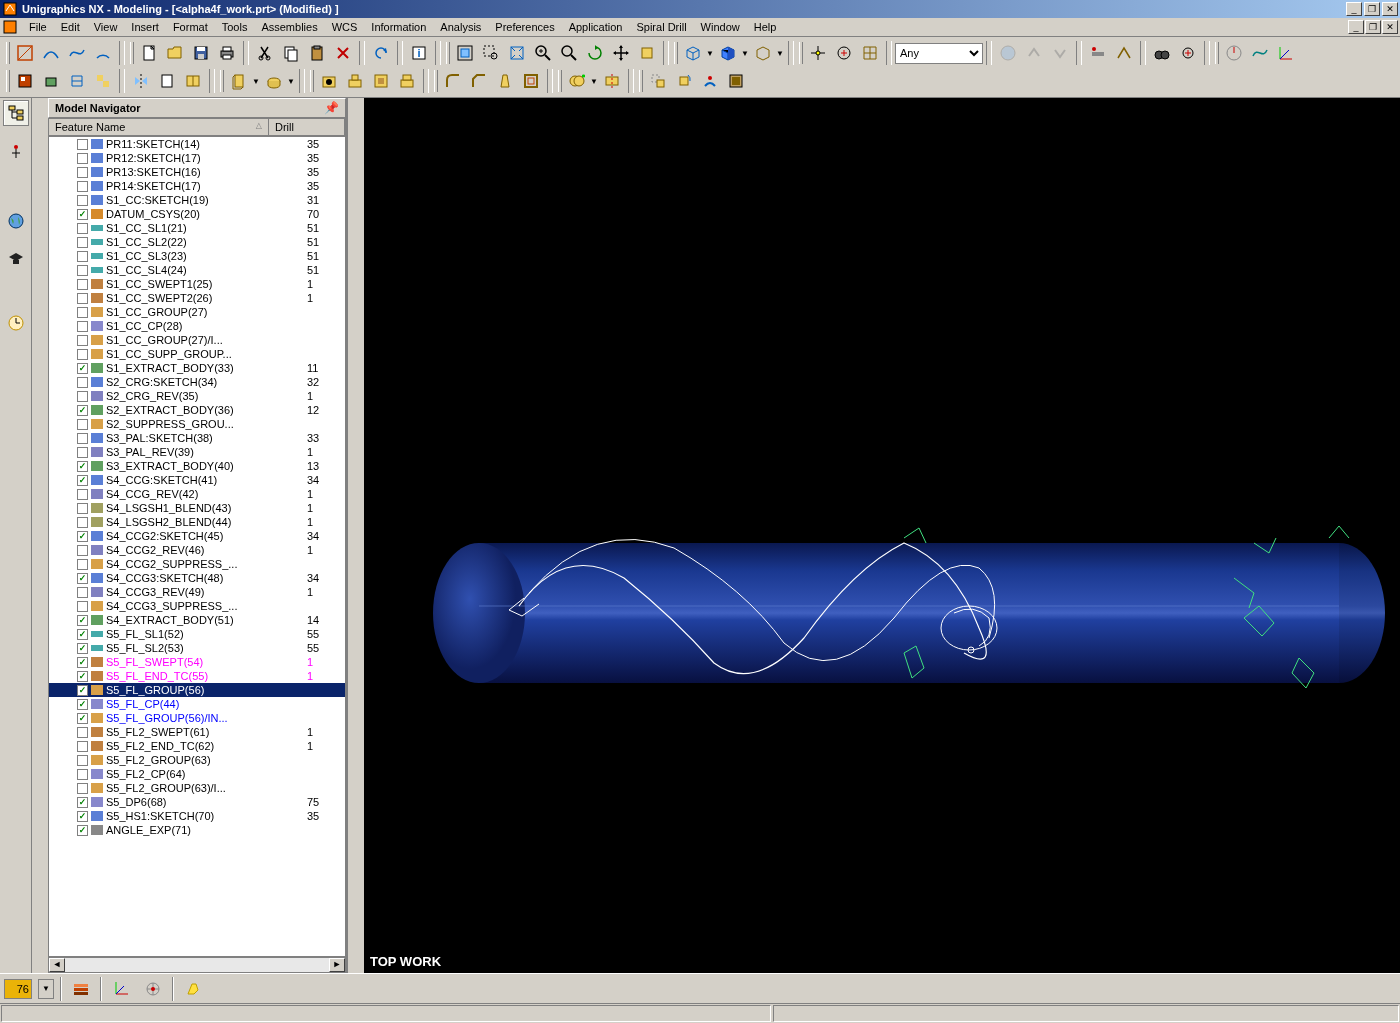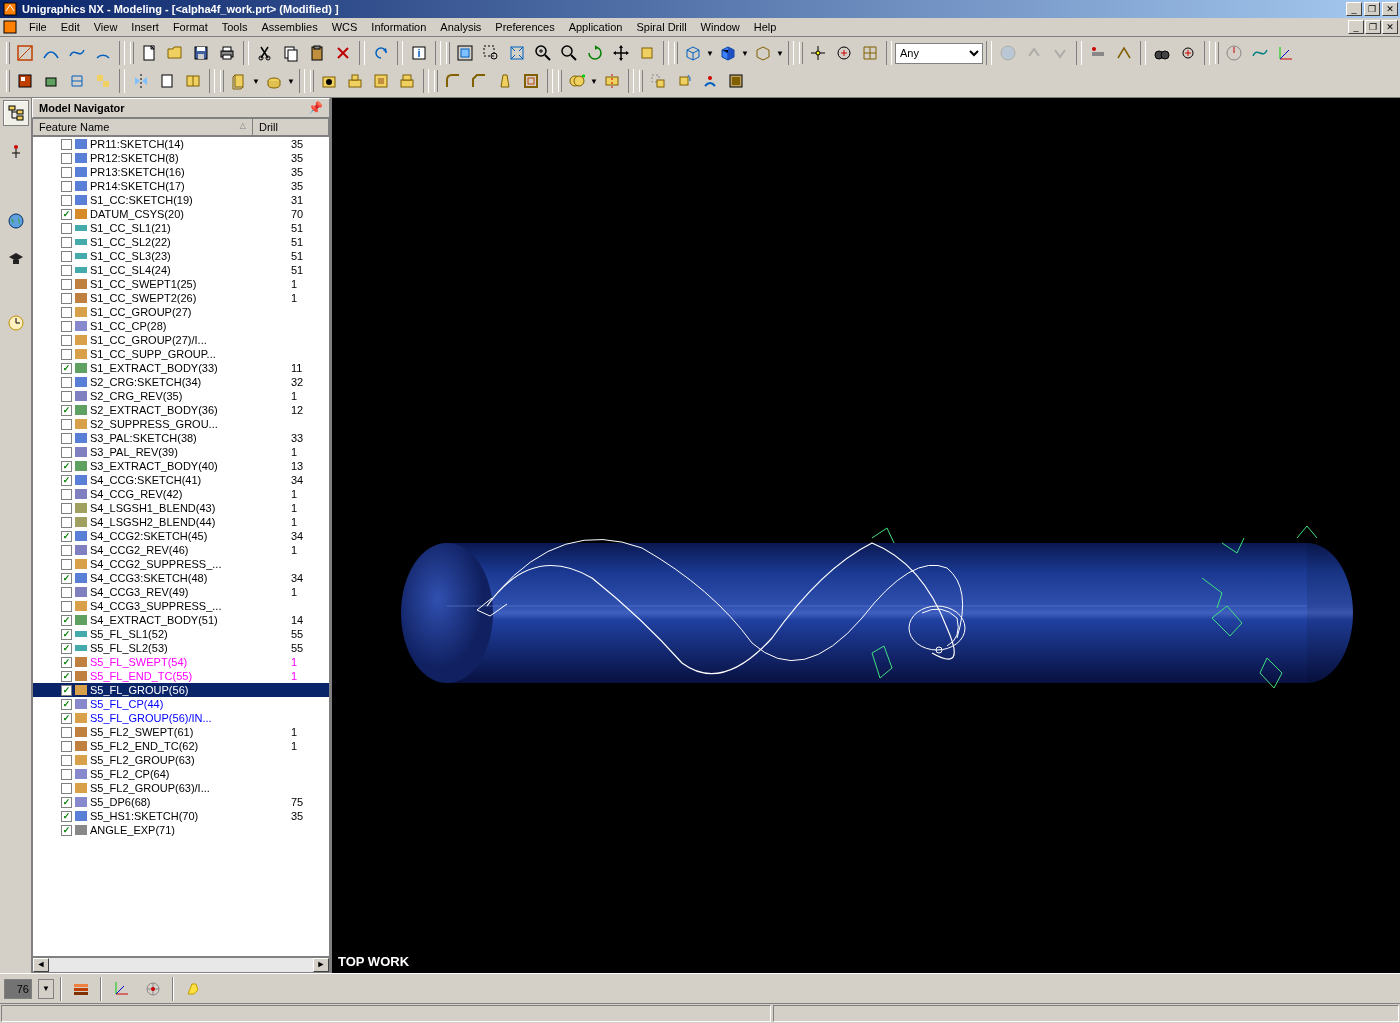--- a/index.html
+++ b/index.html
@@ -14,21 +14,21 @@
 .menu-item { padding: 2px 7px; cursor: default; }
 .mdi-btns { margin-left: auto; display:flex; gap:1px; }
 .toolbars { background: #d4d0c8; padding: 2px 4px; display:flex; flex-wrap:wrap; gap:0px; border-bottom:1px solid #808080; }
 .toolbar-row { display:flex; align-items:center; width:100%; height:28px; }
 .tb-sep { width:6px; height:24px; border-left:1px solid #808080; border-right:1px solid #fff; margin:0 3px; }
 .tb-grip { width:4px; height:22px; border-left:1px solid #fff; border-right:1px solid #808080; margin:0 2px; }
 .tb-btn { width:26px; height:26px; border:1px solid transparent; display:flex; align-items:center; justify-content:center; cursor:default; }
 .tb-btn svg { width:18px; height:18px; }
 .tb-dropdown-arrow { width:9px; font-size:8px; }
 select.tb-select { height:21px; font-size:11px; background:#fff; border:1px solid #808080; }
-.main-area { flex:1; display:flex; overflow:hidden; }
+.main-area { flex:1; display:flex; overflow:hidden;gap:16px; }
 .left-rail { width:32px; background:#d4d0c8; border-right:1px solid #808080; display:flex; flex-direction:column; align-items:center; padding-top:2px; gap:12px; }
 .rail-btn { width:26px; height:26px; border:1px solid transparent; display:flex; align-items:center; justify-content:center; }
 .rail-btn.active { border:1px solid #808080; background:#f0f0e8; box-shadow:inset 1px 1px #fff; }
 .nav-panel { width:300px; background:#d4d0c8; border-right:2px solid #808080; display:flex; flex-direction:column; }
 .nav-title { height:20px; background:#d4d0c8; border:1px solid #fff; border-right-color:#808080; border-bottom-color:#808080; display:flex; align-items:center; padding:0 6px; font-weight:bold; }
 .nav-title .pin { margin-left:auto; font-size:12px; }
 .nav-header { height:18px; background:#d4d0c8; border:1px solid #808080; display:flex; }
 .nav-header .col { padding:2px 6px; border-right:1px solid #808080; background:#d4d0c8; }
 .nav-header .col1 { flex:1; display:flex; }
 .nav-header .col2 { width:76px; }
@@ -46,21 +46,21 @@
 .tree-row.selected .layer { color:#fff; }
 .tree-row.pink .name, .tree-row.pink .layer { color:#ff00ff; }
 .tree-row.blue .name, .tree-row.blue .layer { color:#0000ff; }
 .tree-hscroll { height:16px; background:#d4d0c8; border:1px solid #808080; display:flex; }
 .tree-hscroll .arrow { width:16px; background:#d4d0c8; border:1px solid #fff; border-right-color:#404040; border-bottom-color:#404040; text-align:center; font-size:9px; }
 .tree-hscroll .track { flex:1; background:#e8e8e8; }
 .viewport { flex:1; background:#000; position:relative; }
 .viewport-label { position:absolute; bottom:4px; left:6px; color:#fff; font-weight:bold; font-size:13px; }
 .cylinder-svg { position:absolute; top:0; left:0; }
 .status-area { height:30px; background:#d4d0c8; border-top:1px solid #fff; display:flex; align-items:center; padding:0 4px; gap:6px; }
-.status-input { width:28px; height:20px; border:1px solid #808080; background:#737373; text-align:right; padding:0 2px; }
+.status-input { width:28px; height:20px; border:1px solid #808080; background:#eab308; text-align:right; padding:0 2px; }
 .status-drop { width:16px; height:20px; border:1px solid #808080; background:#d4d0c8; text-align:center; font-size:8px; line-height:18px; }
 .status-sep { width:2px; height:24px; border-left:1px solid #808080; border-right:1px solid #fff; }
 .status-bar { height:20px; background:#d4d0c8; border-top:1px solid #808080; display:flex; }
 .status-pane { border:1px solid #808080; border-top-color:#808080; border-left-color:#808080; border-right-color:#fff; border-bottom-color:#fff; margin:1px; flex:1; }
 .status-pane:first-child { flex:0 0 55%; }
 
 .ico-sketch { background:#5a7fd6; width:12px; height:10px; }
 .ico-csys { background:#d68a2a; width:12px; height:10px; }
 .ico-wave { background:#4aa; width:12px; height:6px; }
 .ico-swept { background:#c08040; width:12px; height:10px; }
@@ -573,21 +573,21 @@
           </span>
           <span class="name">PR11:SKETCH(14)</span>
           <span class="layer">35</span>
         </div>
         <div class="tree-row">
           <span class="exp" style="visibility: hidden;">+</span>
           <span class="chk"></span>
           <span class="ico">
             <span class="ico-sketch"></span>
           </span>
-          <span class="name">PR12:SKETCH(8)</span>
+          <span class="name">PR12:SKETCH(17)</span>
           <span class="layer">35</span>
         </div>
         <div class="tree-row">
           <span class="exp" style="visibility: hidden;">+</span>
           <span class="chk"></span>
           <span class="ico">
             <span class="ico-sketch"></span>
           </span>
           <span class="name">PR13:SKETCH(16)</span>
           <span class="layer">35</span>

